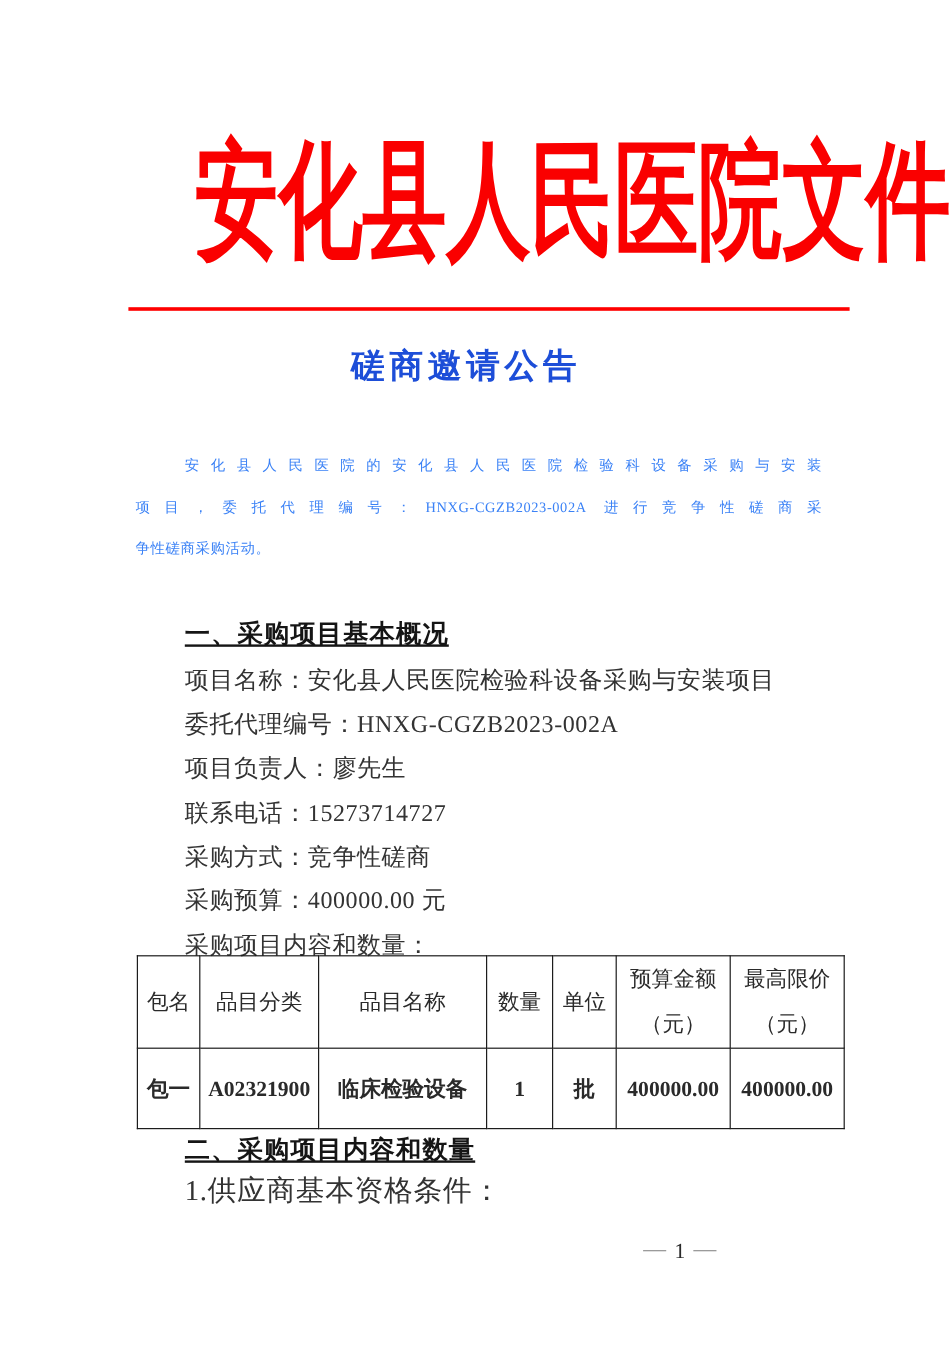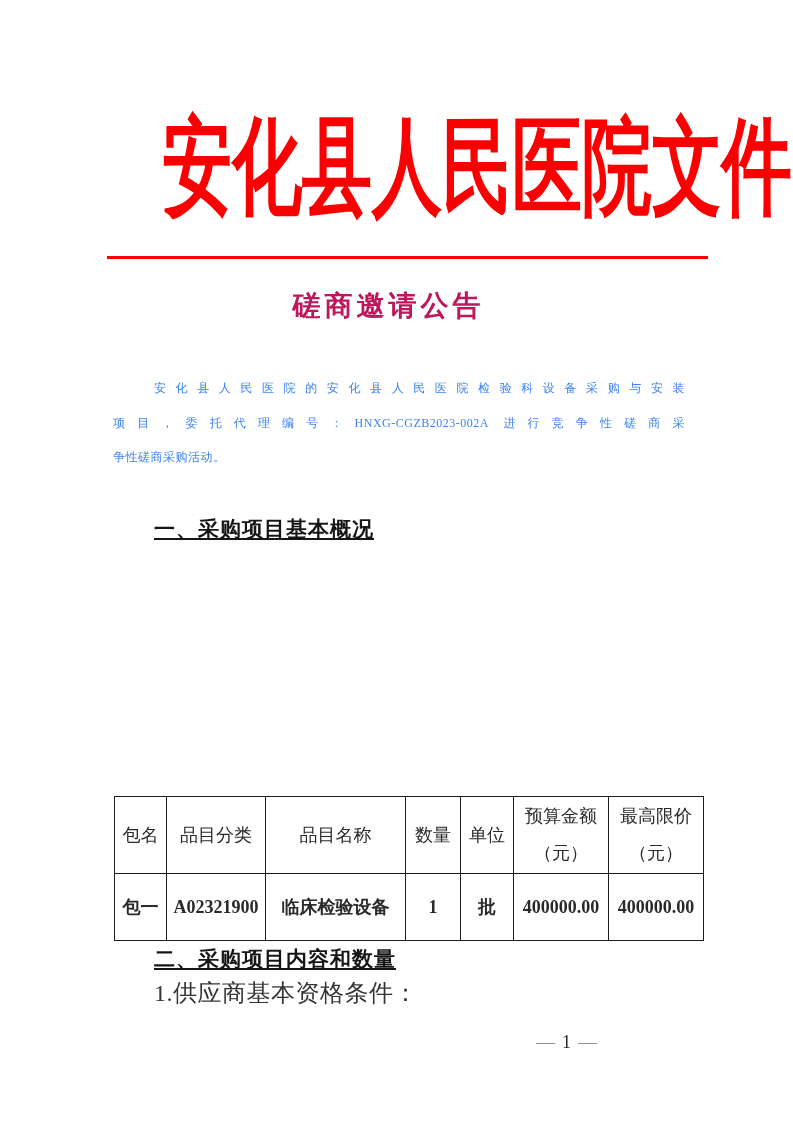--- a/index.html
+++ b/index.html
@@ -27,21 +27,21 @@
     transform:scaleX(0.66);
     transform-origin:50% 50%;
   }
   .red-rule{
     position:absolute;top:256px;left:107px;
     width:601px;height:3px;background:#ff0000;
   }
   .doc-title{
     position:absolute;top:289px;left:0;width:773px;margin:0;
     text-align:center;
-    font-size:28px;font-weight:bold;color:#be185d;
+    font-size:28px;font-weight:bold;color:#1d4ed8;
     letter-spacing:4px;padding-left:4px;box-sizing:border-box;
     line-height:34px;
   }
   .intro{
     position:absolute;top:371px;left:113px;width:572px;
     font-size:12px;letter-spacing:0.5px;color:#3b82f6;
   }
   .intro .line{height:34.5px;line-height:34.5px;white-space:nowrap;}
   .intro .jl{text-align:justify;text-align-last:justify;white-space:normal;overflow:hidden;}
   .intro .indent{padding-left:41px;}
@@ -99,20 +99,29 @@
   <h1 class="doc-title">磋商邀请公告</h1>
 
   <div class="intro">
     <div class="line jl indent">安化县人民医院的安化县人民医院检验科设备采购与安装</div>
     <div class="line jl">项目，委托代理编号：HNXG-CGZB2023-002A 进行竞争性磋商采</div>
     <div class="line">争性磋商采购活动。</div>
   </div>
 
   <h2 class="sec-heading s1">一、采购项目基本概况</h2>
 
+  <div class="item-list">
+    <div class="item">项目名称：安化县人民医院检验科设备采购与安装项目</div>
+    <div class="item">委托代理编号：HNXG-CGZB2023-002A</div>
+    <div class="item">项目负责人：廖先生</div>
+    <div class="item">联系电话：15273714727</div>
+    <div class="item">采购方式：竞争性磋商</div>
+    <div class="item">采购预算：400000.00 元</div>
+    <div class="item">采购项目内容和数量：</div>
+  </div>
 
   <table class="items">
     <colgroup>
       <col style="width:52px">
         <col style="width:99px">
         <col style="width:140px">
       <col style="width:55px">
         <col style="width:53px">
         <col style="width:95px">
         <col style="width:95px">

